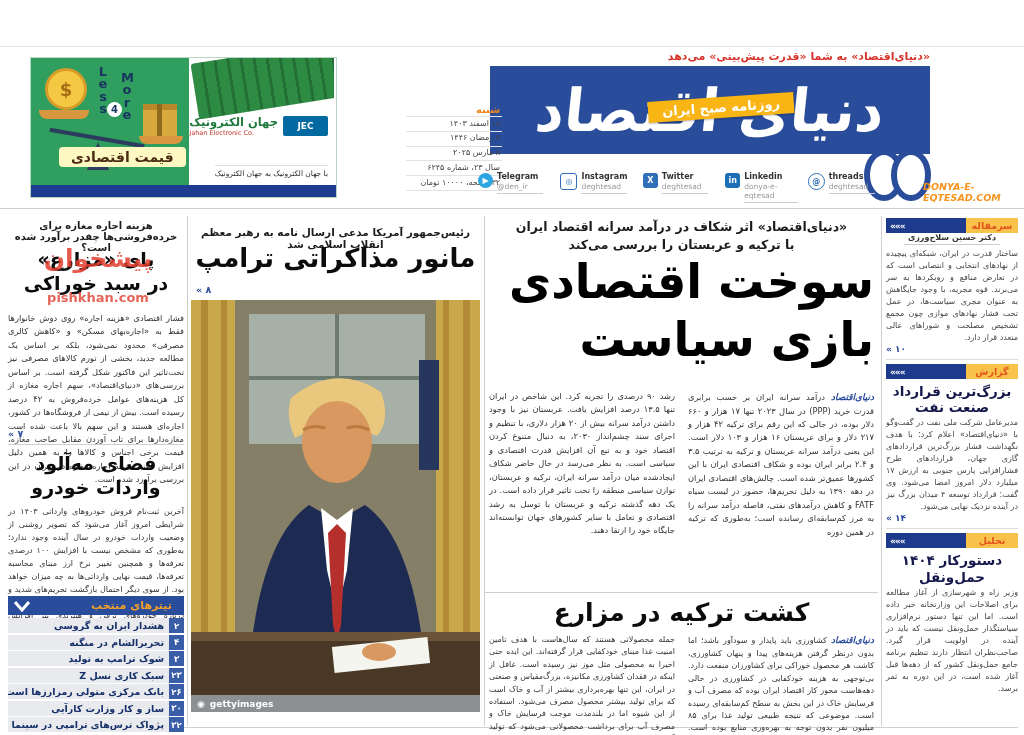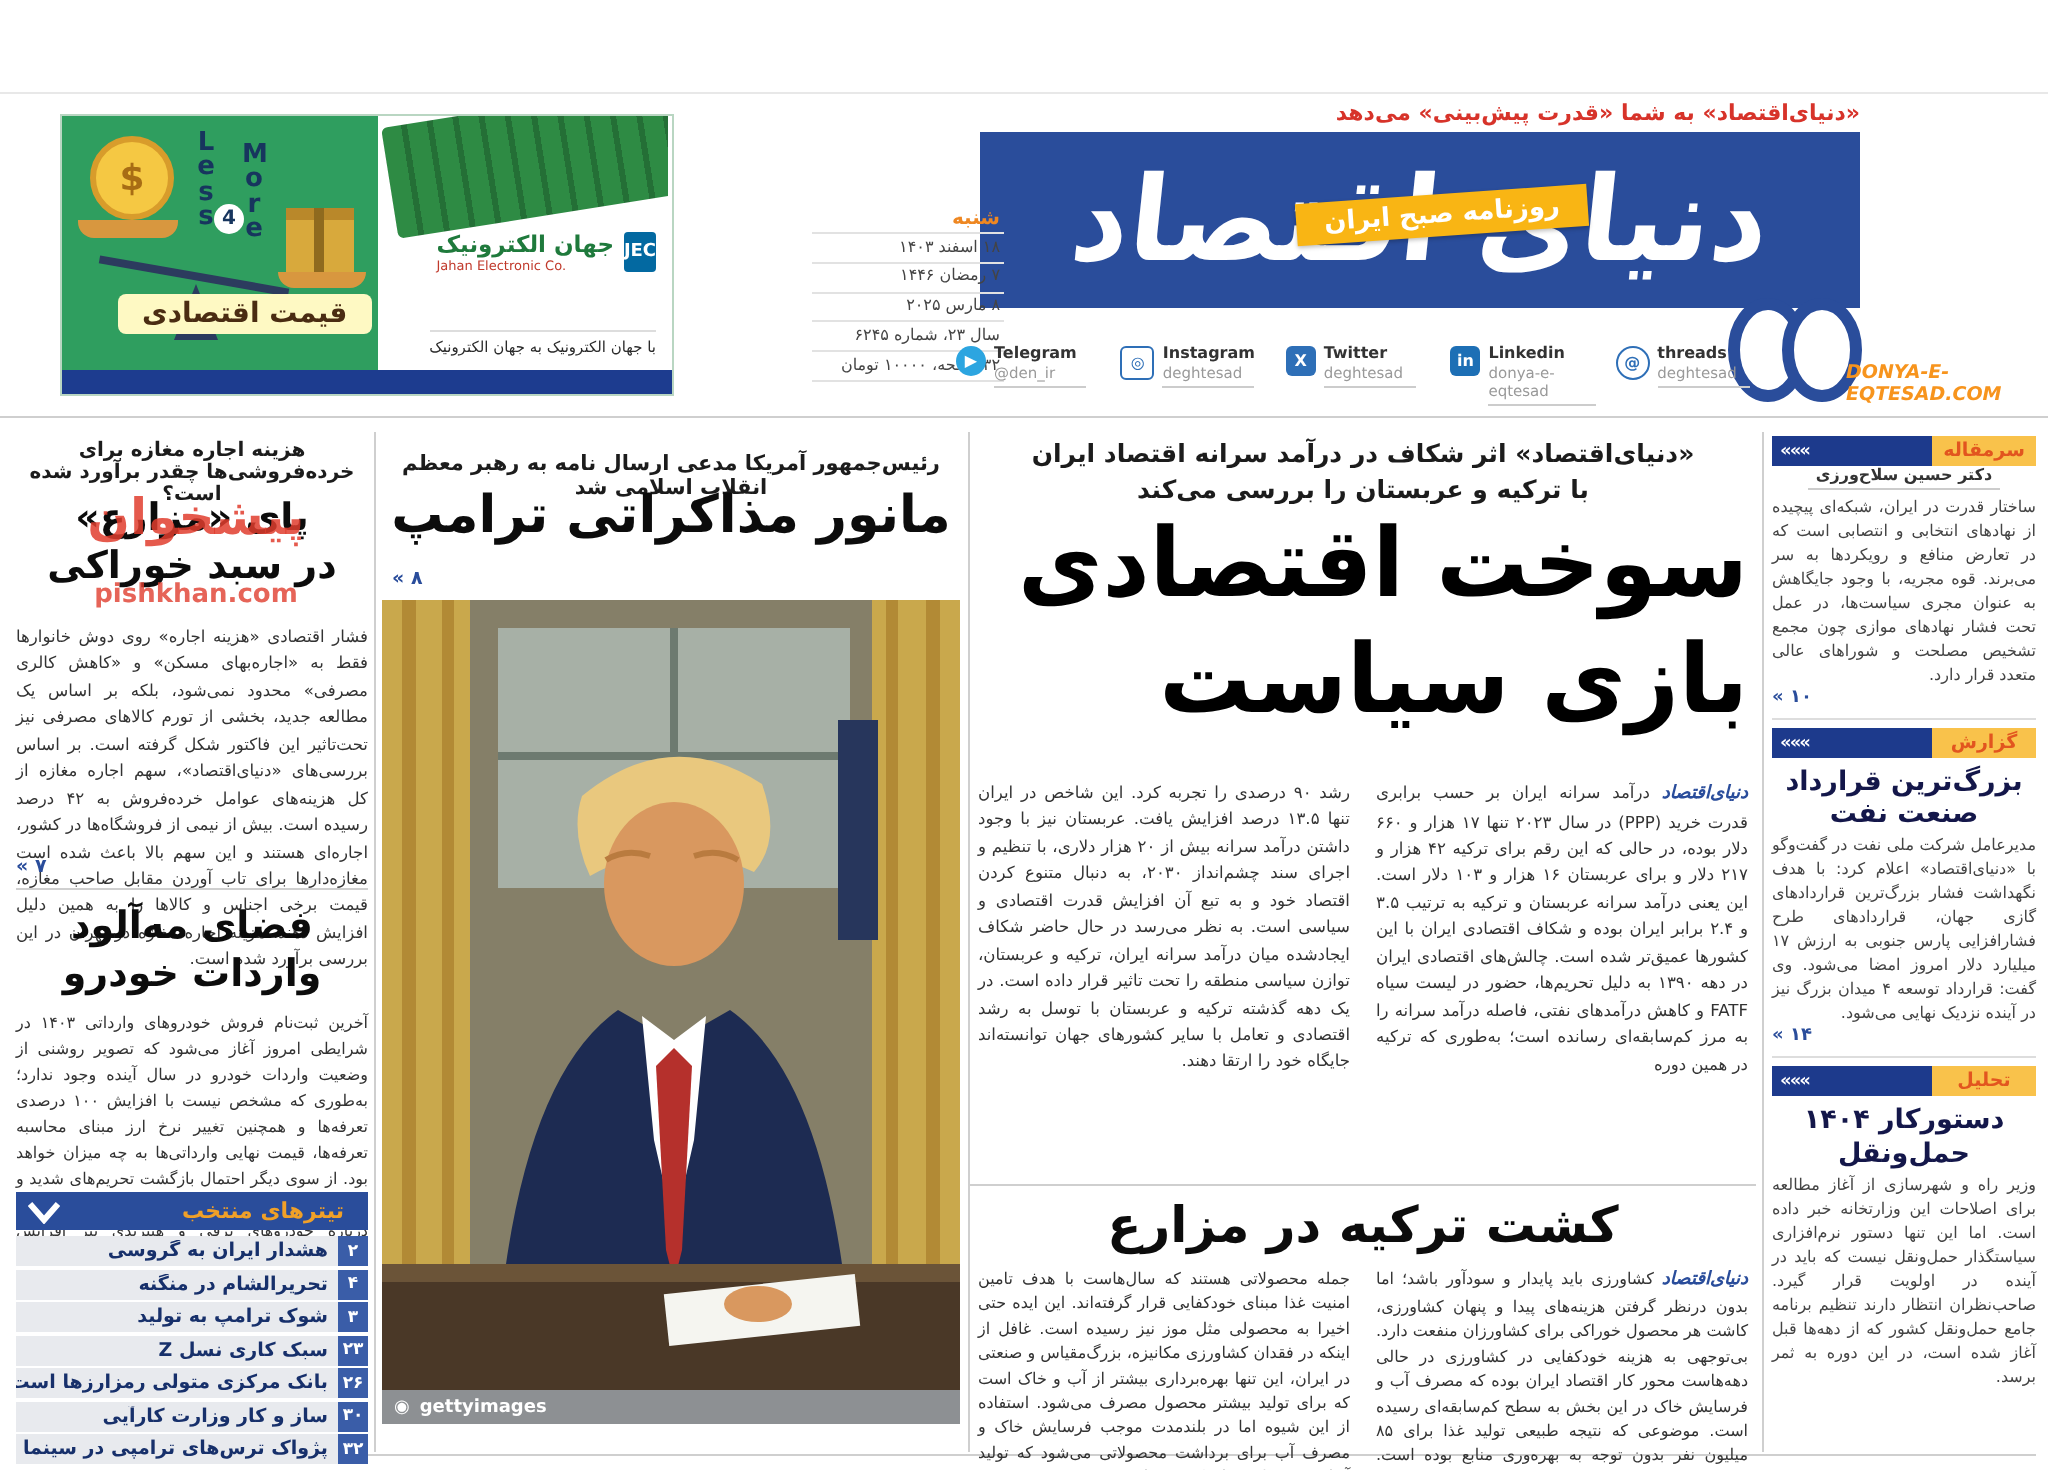--- a/index.html
+++ b/index.html
@@ -40,21 +40,21 @@
   .ad-pan2{position:absolute;left:108px;top:78px;width:44px;height:8px;background:#d8973f;border-radius:0 0 8px 8px;}
   .vstack{position:absolute;width:12px;word-break:break-all;line-height:.95;font-weight:bold;color:#17355e;font-size:13px;text-align:center;direction:ltr;}
   .ad-four{position:absolute;left:76px;top:44px;width:15px;height:15px;border-radius:50%;background:#fff;color:#17355e;
            font-size:10px;font-weight:bold;display:flex;align-items:center;justify-content:center;}
   .ad-price{position:absolute;left:28px;bottom:18px;background:#fef9c3;color:#4a2c12;font-weight:bold;font-size:14px;
             padding:2px 12px;border-radius:4px;white-space:nowrap;}
   .ad-white{position:absolute;left:158px;top:0;width:145px;height:127px;background:#fff;overflow:hidden;}
   .ad-pcb{position:absolute;right:-10px;top:-6px;width:150px;height:56px;transform:rotate(-9deg);
           background:repeating-linear-gradient(90deg,#2e8b44 0 10px,#246f36 10px 13px);border-radius:3px;}
   .ad-logo{position:absolute;right:6px;top:58px;display:flex;gap:5px;align-items:center;direction:rtl;}
-  .ad-jec{width:16px;height:20px;background:#0369a1;color:#fff;font-weight:bold;font-size:9px;display:flex;align-items:center;justify-content:center;border-radius:2px;}
+  .ad-jec{width:45px;height:20px;background:#0369a1;color:#fff;font-weight:bold;font-size:9px;display:flex;align-items:center;justify-content:center;border-radius:2px;}
   .ad-cfa{color:#1f7a3c;font-weight:bold;font-size:11.5px;line-height:1.1;}
   .ad-cen{color:#c0392b;font-size:6.5px;direction:ltr;}
   .ad-phone{position:absolute;right:6px;top:86px;direction:ltr;display:flex;align-items:baseline;gap:3px;color:#17243f;}
   .ad-phone .sm{font-size:7px;}
   .ad-phone .bg{font-size:12.5px;font-weight:bold;margin-top:48px;}
   .ad-tag{position:absolute;right:6px;top:107px;font-size:7.5px;color:#2a2a2a;border-top:1px solid #ddd;padding-top:3px;}
   
   .kicker{font-weight:bold;color:#1c1c1c;text-align:center;}
   .headline{font-weight:bold;color:#0c0c0c;text-align:center;line-height:1.25;}
   .bodytxt{font-size:8.3px;line-height:1.62;color:#333;text-align:justify;}

